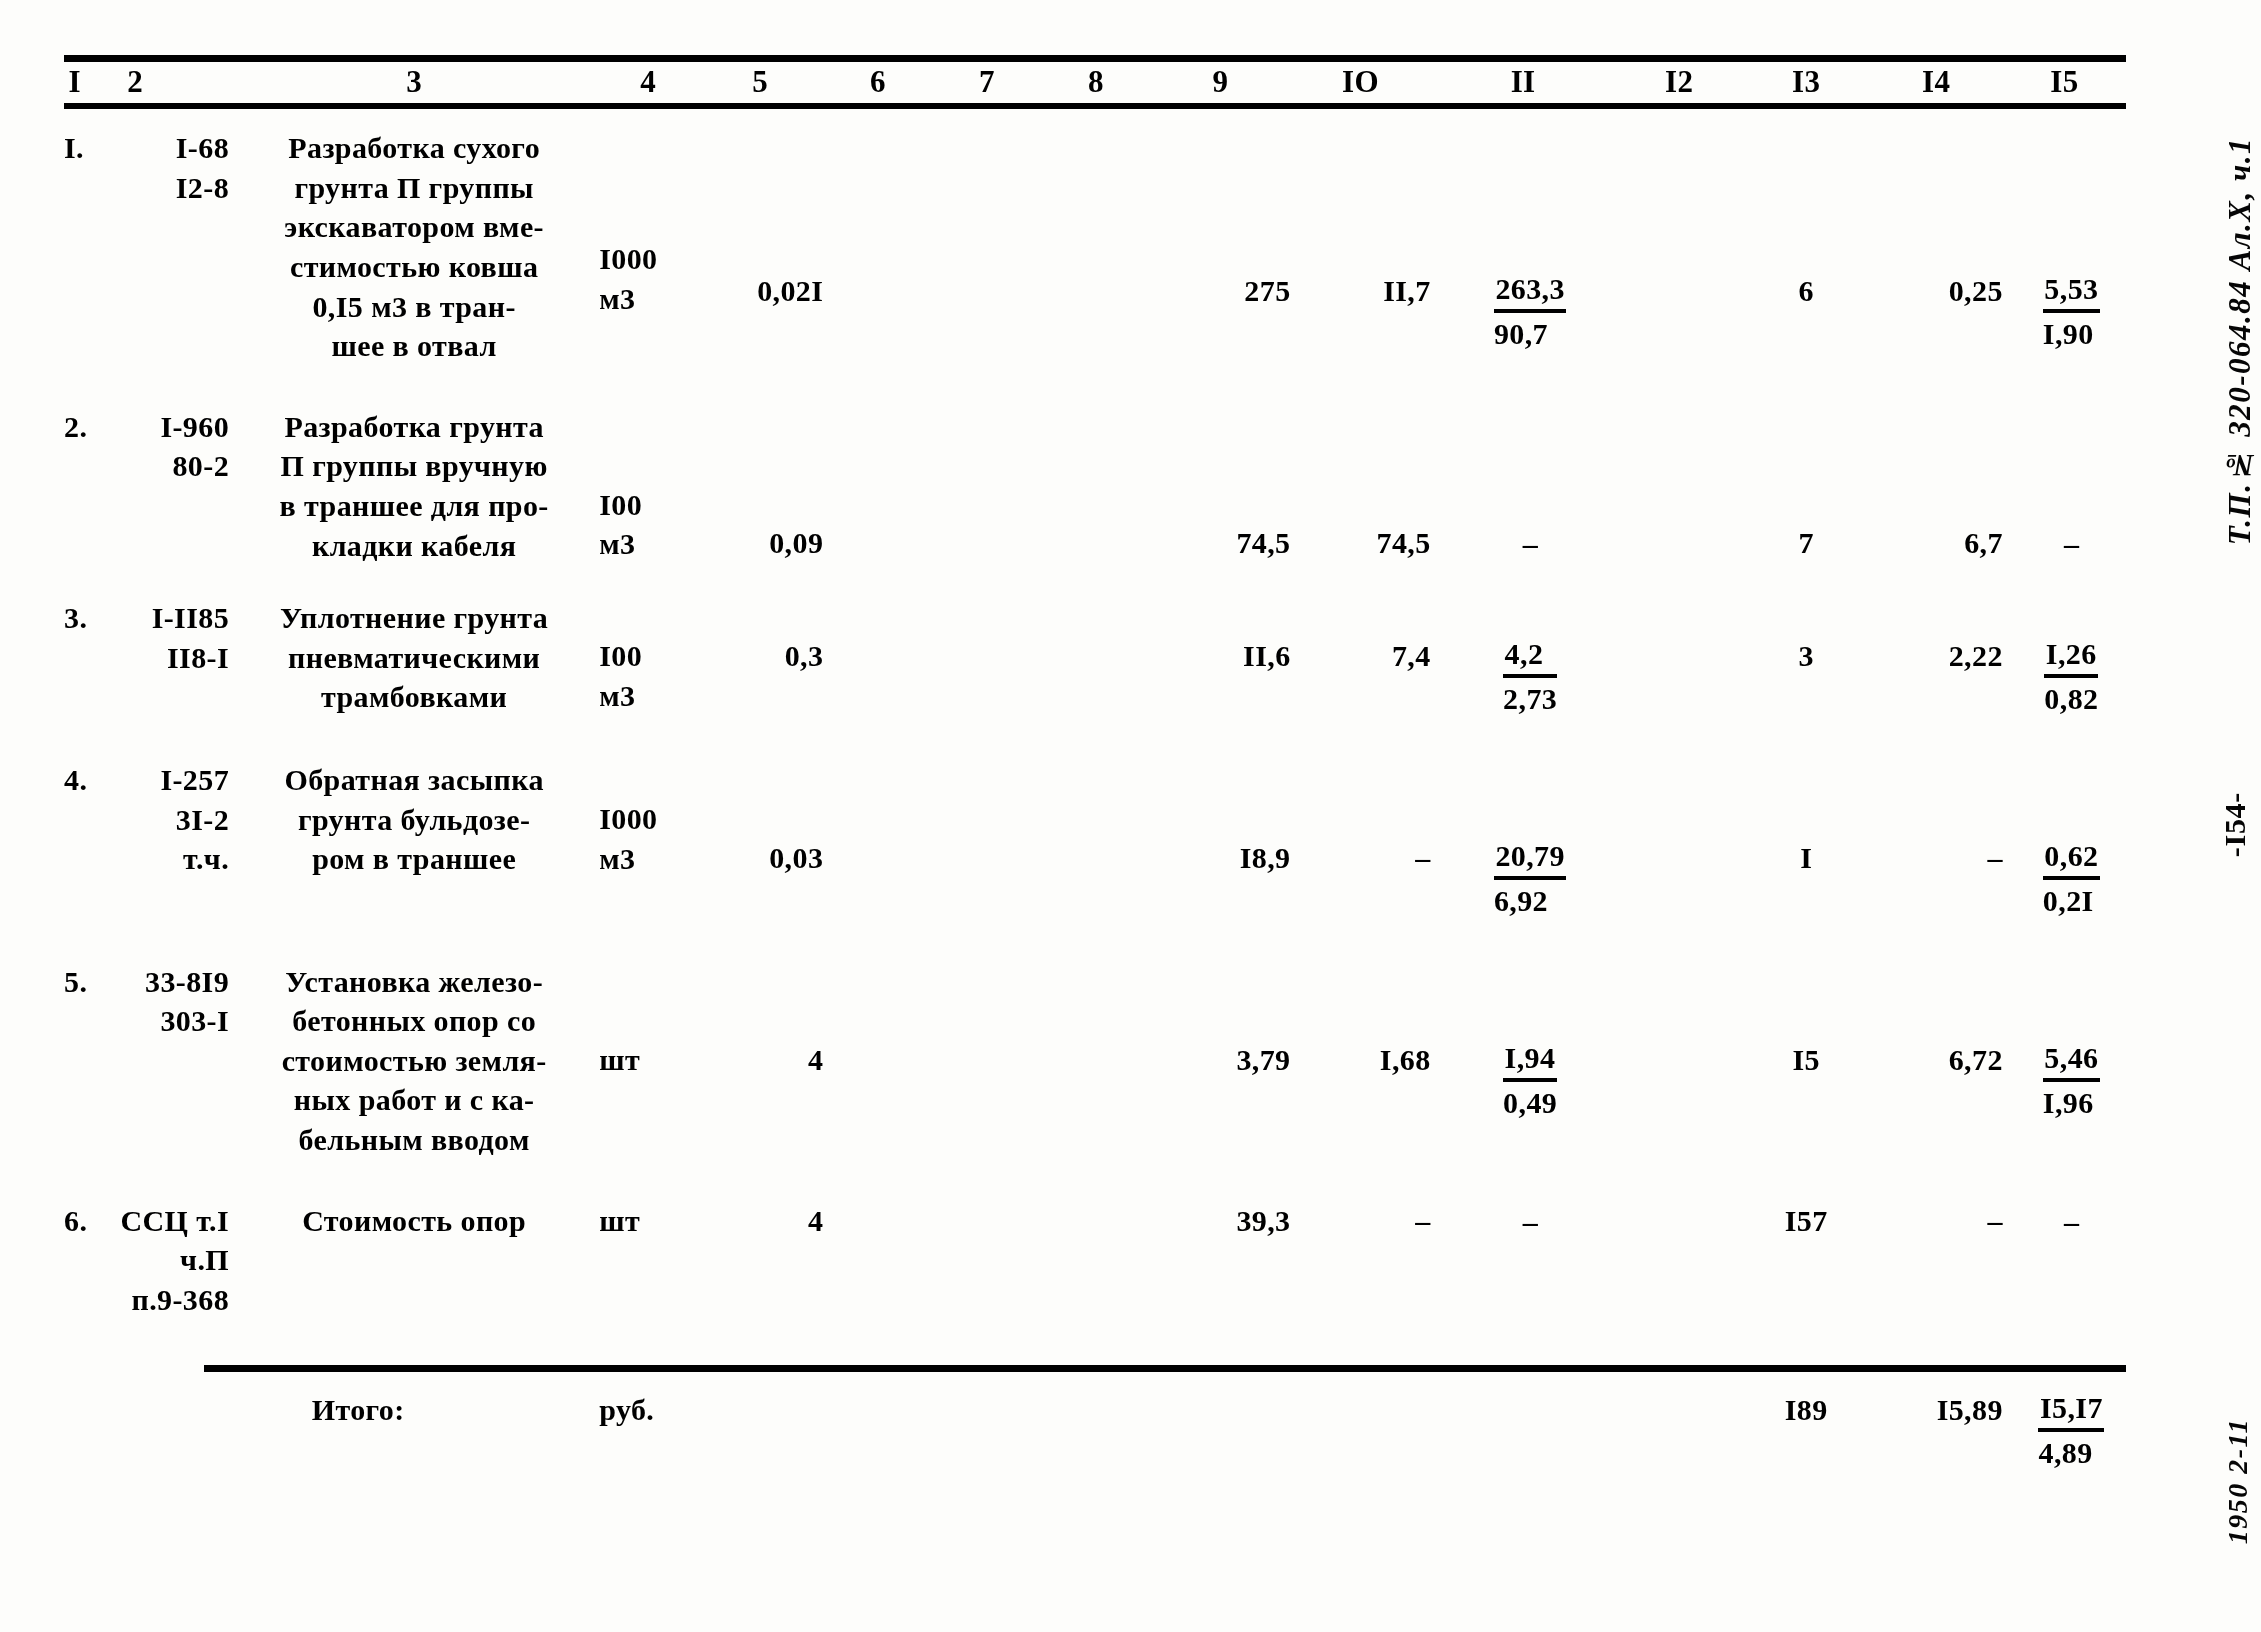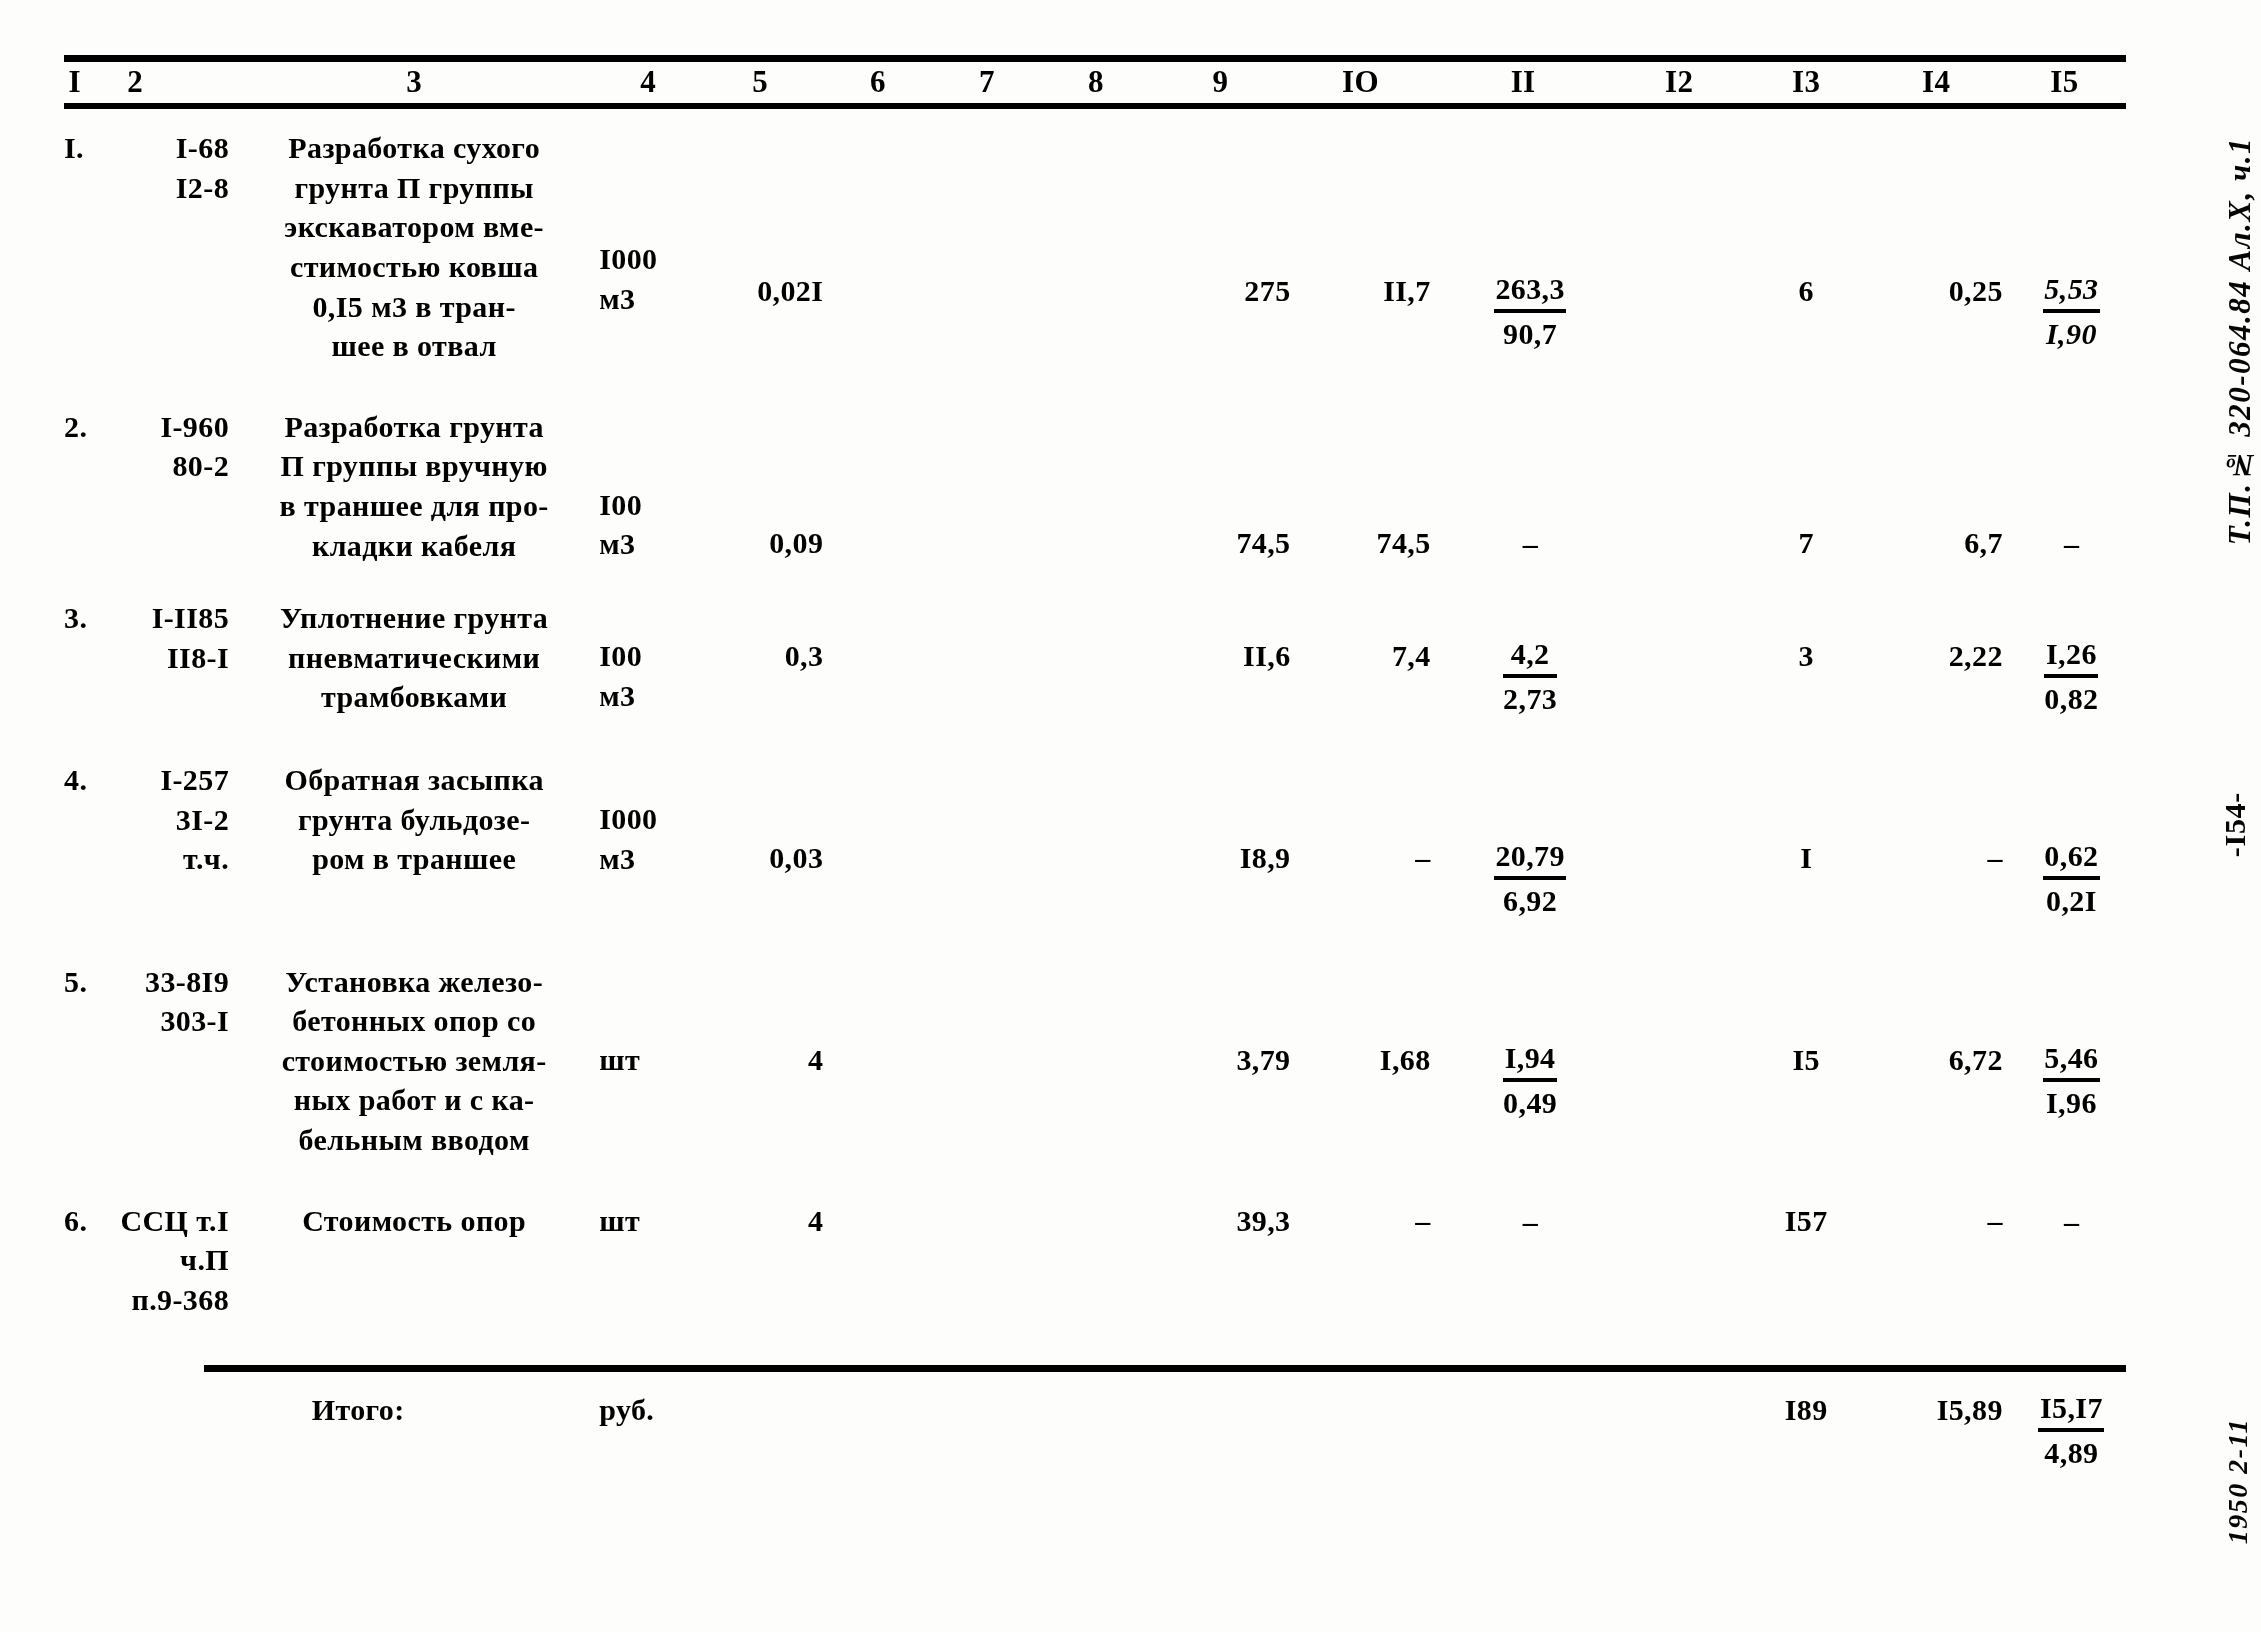--- a/index.html
+++ b/index.html
@@ -79,21 +79,21 @@
   .unit { text-align: left; white-space: nowrap; }
   .qty  { text-align: right; white-space: nowrap; }
   .rcell{ text-align: right; white-space: nowrap; padding-right: 10.3px; }
   .ccell{ text-align: center; white-space: nowrap; }
 
   .row-space td { padding-top: 22px; }
   .body-row td { padding-bottom: 0; }
 
   .fraction {
     display: inline-block;
-    text-align: center;
+    text-align: left;
     line-height: 1.22;
     margin-left: 14px;
   }
   .fraction .top {
     display: block;
     border-bottom: 4.4px solid #000;
     padding: 0 1.5px 1.5px 1.5px;
   }
   .fraction .bot {
     display: block;
@@ -224,21 +224,21 @@
         <td class="rcell" style="padding-top:143px;">II,7</td>
         <td class="ccell" style="padding-top:143px;">
           <span class="fraction">
             <span class="top">263,3</span>
             <span class="bot">90,7</span>
           </span>
         </td>
         <td class="ccell"></td>
         <td class="ccell" style="padding-top:143px;">6</td>
         <td class="rcell" style="padding-top:143px;">0,25</td>
-        <td class="ccell" style="padding-top:143px;font-style:italic;">
+        <td class="ccell" style="padding-top:143px;">
           <span class="fraction">
             <span class="top">5,53</span>
             <span class="bot">I,90</span>
           </span>
         </td>
       </tr>
 
       <tr class="body-row row-space">
         <td class="idx" style="padding-top:41px;">2.</td>
         <td class="code multi" style="padding-top:41px;">I-960

